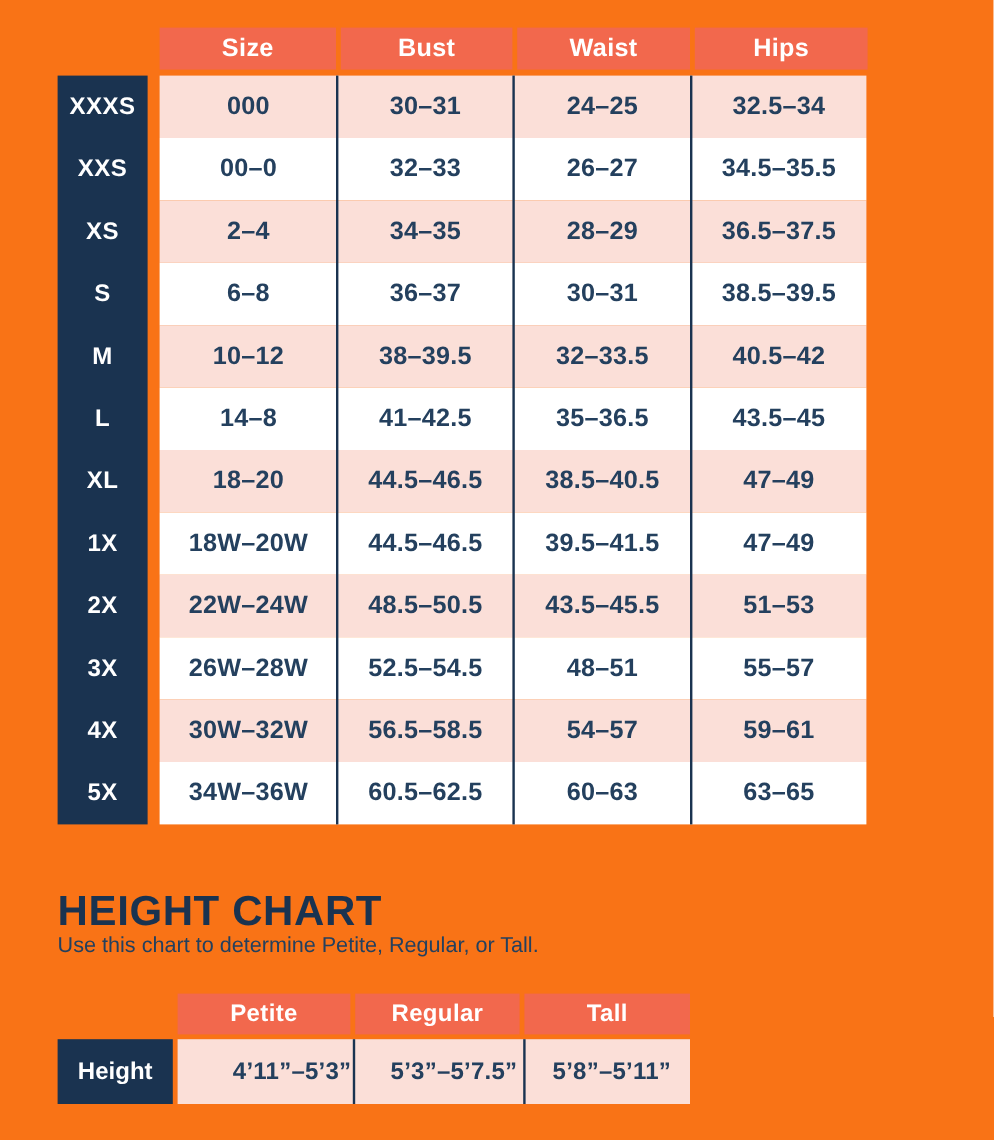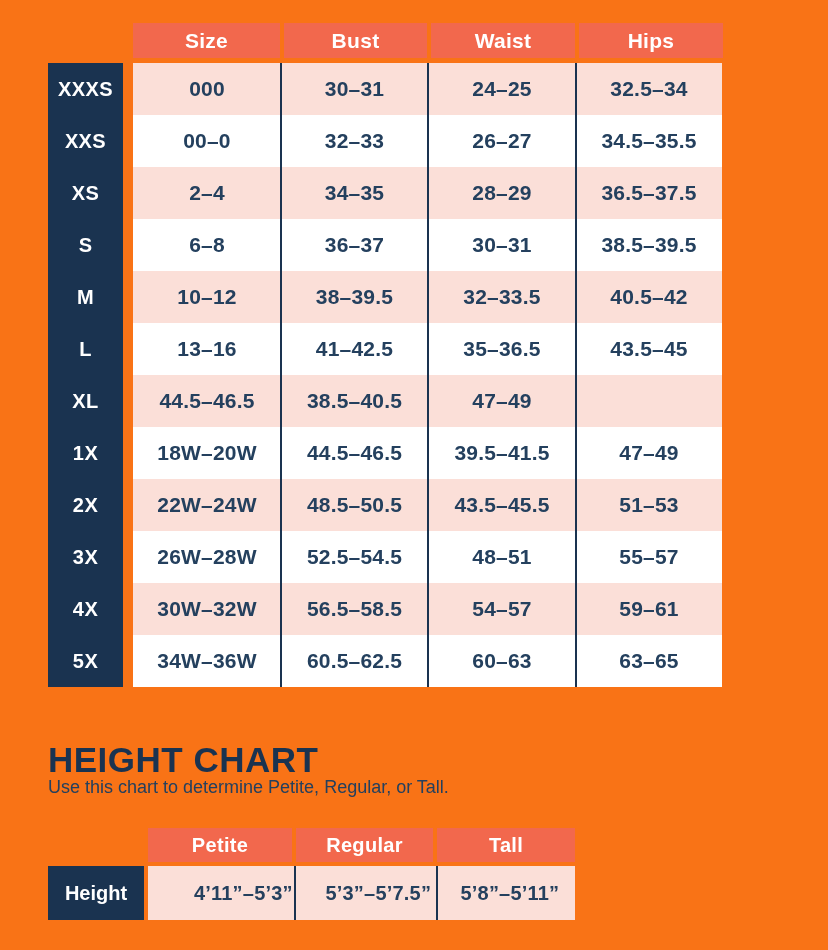--- a/index.html
+++ b/index.html
@@ -129,26 +129,27 @@
         <div class="dcell">30–31</div>
         <div class="dcell">38.5–39.5</div>
       </div>
       <div class="drow pink">
         <div class="dcell">10–12</div>
         <div class="dcell">38–39.5</div>
         <div class="dcell">32–33.5</div>
         <div class="dcell">40.5–42</div>
       </div>
       <div class="drow white">
-        <div class="dcell">13–16</div>
+        <div class="dcell">14–8</div>
         <div class="dcell">41–42.5</div>
         <div class="dcell">35–36.5</div>
         <div class="dcell">43.5–45</div>
       </div>
       <div class="drow pink">
+        <div class="dcell">18–20</div>
         <div class="dcell">44.5–46.5</div>
         <div class="dcell">38.5–40.5</div>
         <div class="dcell">47–49</div>
       </div>
       <div class="drow white">
         <div class="dcell">18W–20W</div>
         <div class="dcell">44.5–46.5</div>
         <div class="dcell">39.5–41.5</div>
         <div class="dcell">47–49</div>
       </div>

